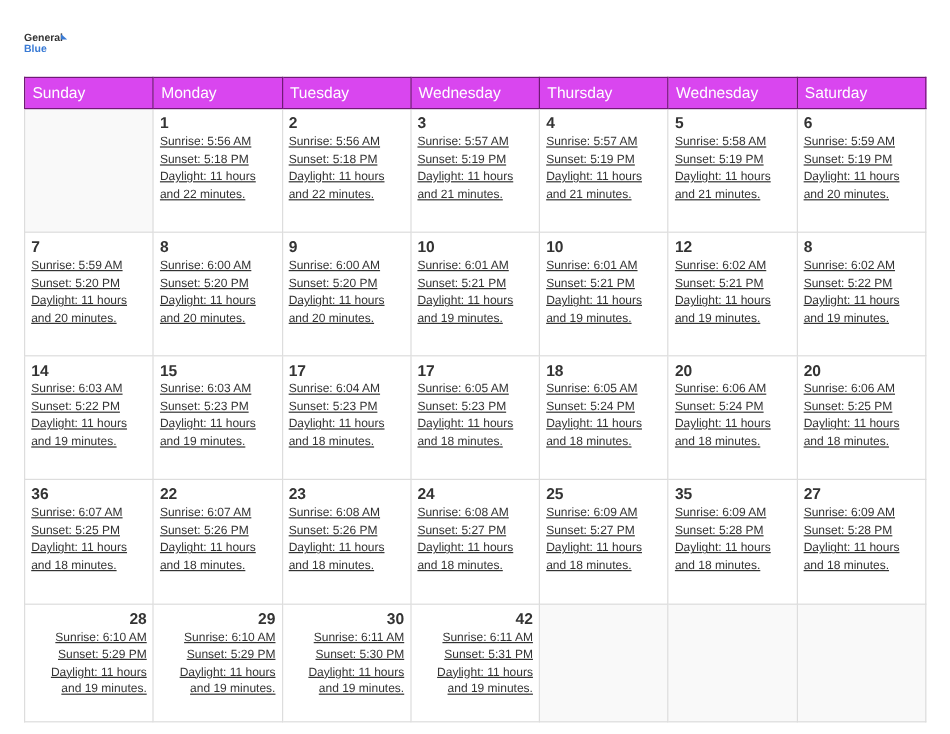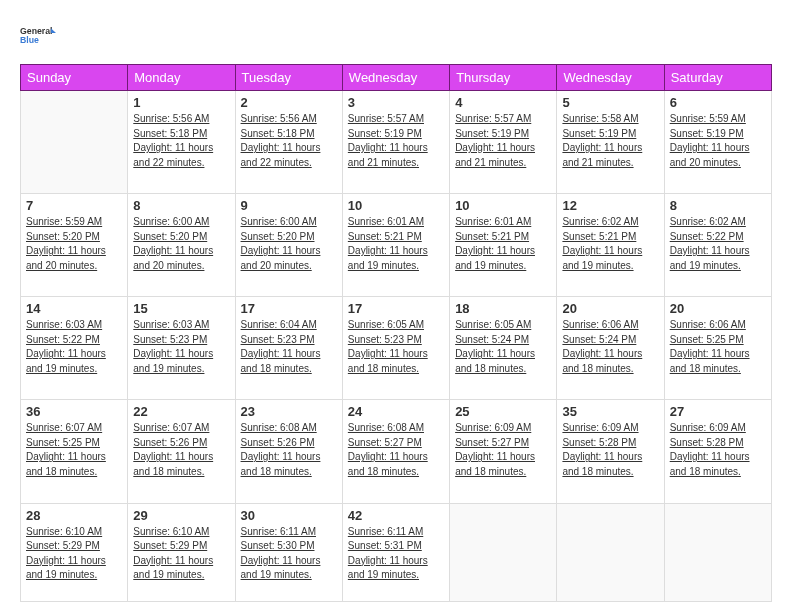--- a/index.html
+++ b/index.html
@@ -75,20 +75,21 @@
       margin-bottom: 2px;
     }
     .day-info {
       font-size: 10px;
       line-height: 1.45;
       color: #333;
       text-decoration: underline;
     }
     .last-row td {
       height: 76px;
+      text-align: right;
     }
   </style>
 </head>
 <body>
 
 <div class="page">
   <div class="top-section">
     <div class="logo">
     <svg width="36" height="36" viewBox="0 0 70 40">
       <text x="0" y="17" font-size="17" font-weight="bold" fill="#333" font-family="Arial">General</text>

